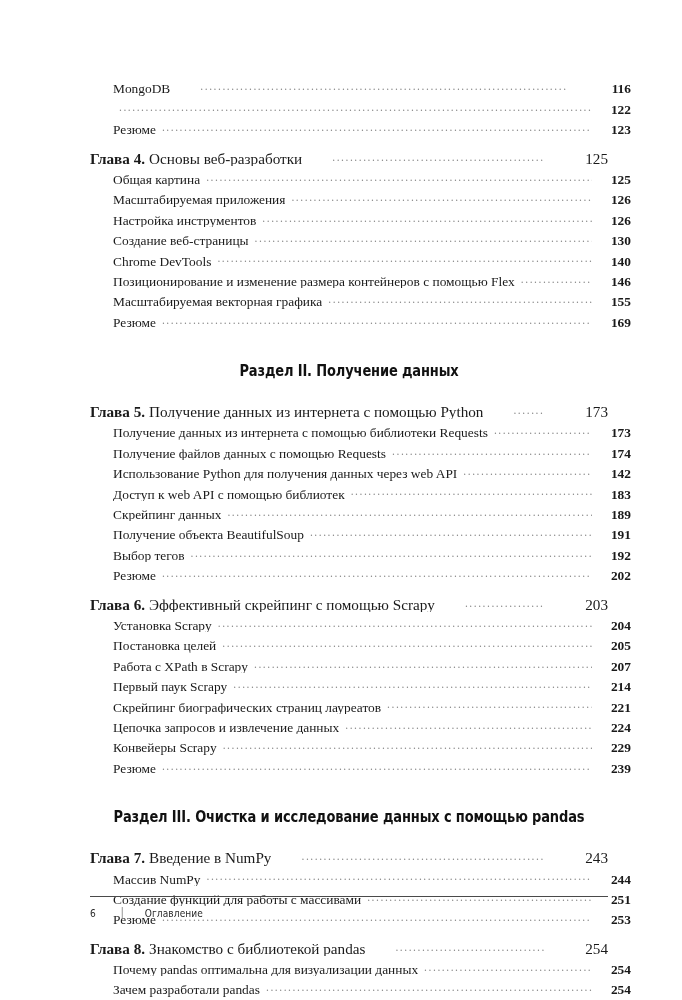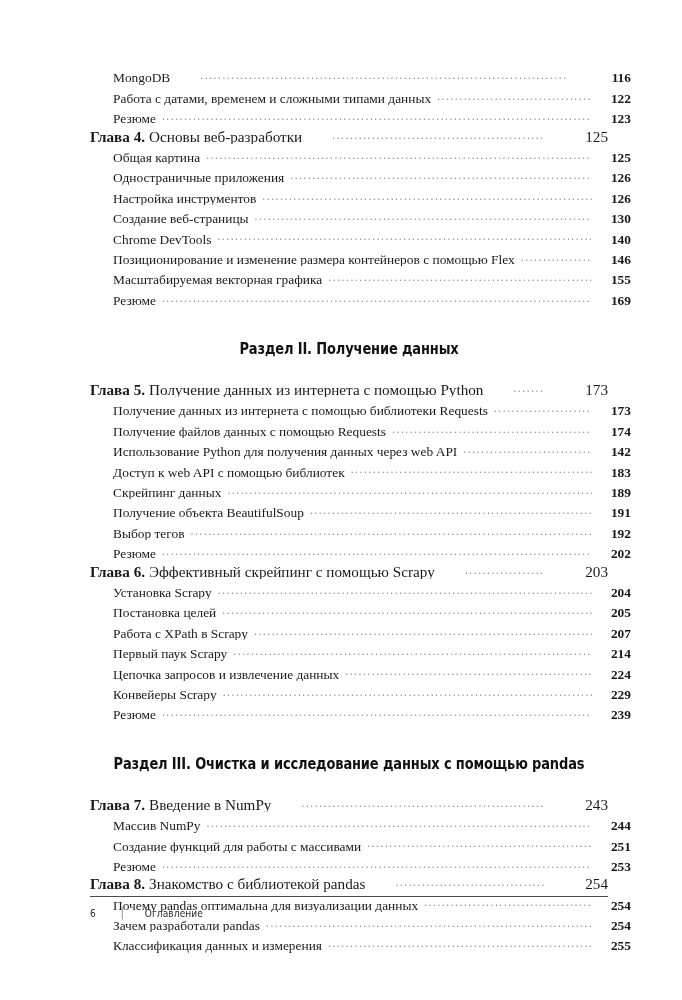--- a/index.html
+++ b/index.html
@@ -93,21 +93,21 @@
     padding-left: 23px;
     margin-top: 4.6px;
   }
   .entry.sub .pageno {
     width: 34px;
     font-size: 13.4px;
     font-weight: bold;
   }
 
   
-  .entry.first { margin-top: 1px; gap: 24px; }
+  .entry.first { margin-top: 12px; gap: 24px; }
 
   
   .part-heading {
     text-align: center;
     font-family: "DejaVu Sans Condensed", "Liberation Sans Narrow", "Liberation Sans", sans-serif;
     font-weight: bold;
     font-size: 15.4px;
     letter-spacing: -0.15px;
     color: #111111;
     margin-top: 33px;
@@ -151,41 +151,40 @@
 
 <div class="page">
 
   <div class="toc" id="toc-root">
       <div class="entry sub first">
         <span class="title">MongoDB</span>
         <span class="leader"></span>
         <span class="pageno">116</span>
       </div>
       <div class="entry sub">
-        <span class="title">Работа с датами, временем и сложными типами данных</span>
         <span class="leader"></span>
         <span class="pageno">122</span>
       </div>
       <div class="entry sub">
         <span class="title">Резюме</span>
         <span class="leader"></span>
         <span class="pageno">123</span>
       </div>
       <div class="entry chapter first">
         <span class="title"><span class="label">Глава 4.</span>Основы веб-разработки</span>
         <span class="leader"></span>
         <span class="pageno">125</span>
       </div>
       <div class="entry sub">
         <span class="title">Общая картина</span>
         <span class="leader"></span>
         <span class="pageno">125</span>
       </div>
       <div class="entry sub">
-        <span class="title">Одностраничные приложения</span>
+        <span class="title">Масштабируемая приложения</span>
         <span class="leader"></span>
         <span class="pageno">126</span>
       </div>
       <div class="entry sub">
         <span class="title">Настройка инструментов</span>
         <span class="leader"></span>
         <span class="pageno">126</span>
       </div>
       <div class="entry sub">
         <span class="title">Создание веб-страницы</span>
@@ -275,20 +274,25 @@
       </div>
       <div class="entry sub">
         <span class="title">Работа с XPath в Scrapy</span>
         <span class="leader"></span>
         <span class="pageno">207</span>
       </div>
       <div class="entry sub">
         <span class="title">Первый паук Scrapy</span>
         <span class="leader"></span>
         <span class="pageno">214</span>
+      </div>
+      <div class="entry sub">
+        <span class="title">Скрейпинг биографических страниц лауреатов</span>
+        <span class="leader"></span>
+        <span class="pageno">221</span>
       </div>
       <div class="entry sub">
         <span class="title">Цепочка запросов и извлечение данных</span>
         <span class="leader"></span>
         <span class="pageno">224</span>
       </div>
       <div class="entry sub">
         <span class="title">Конвейеры Scrapy</span>
         <span class="leader"></span>
         <span class="pageno">229</span>

